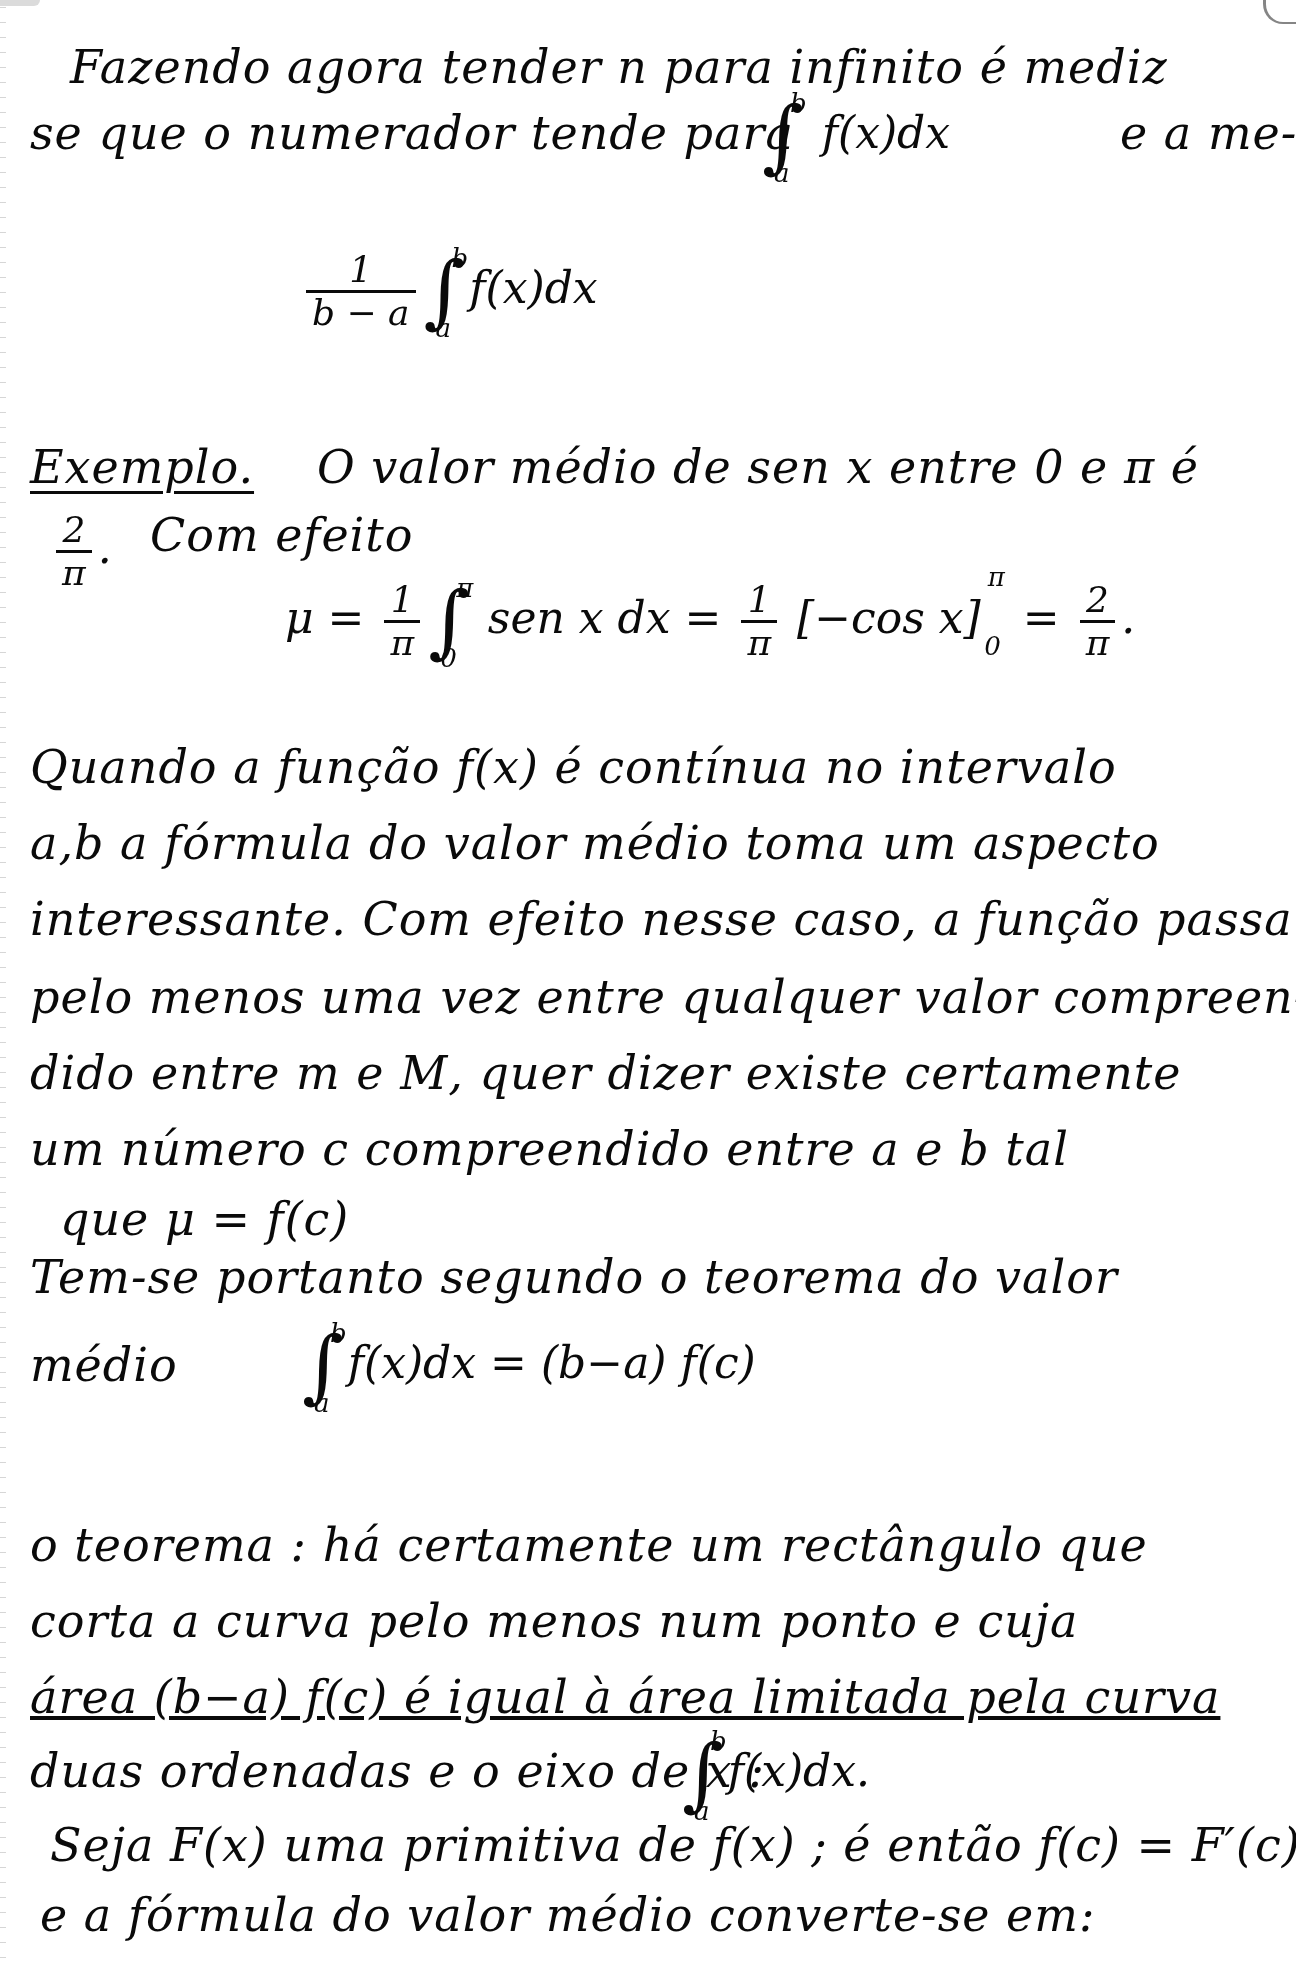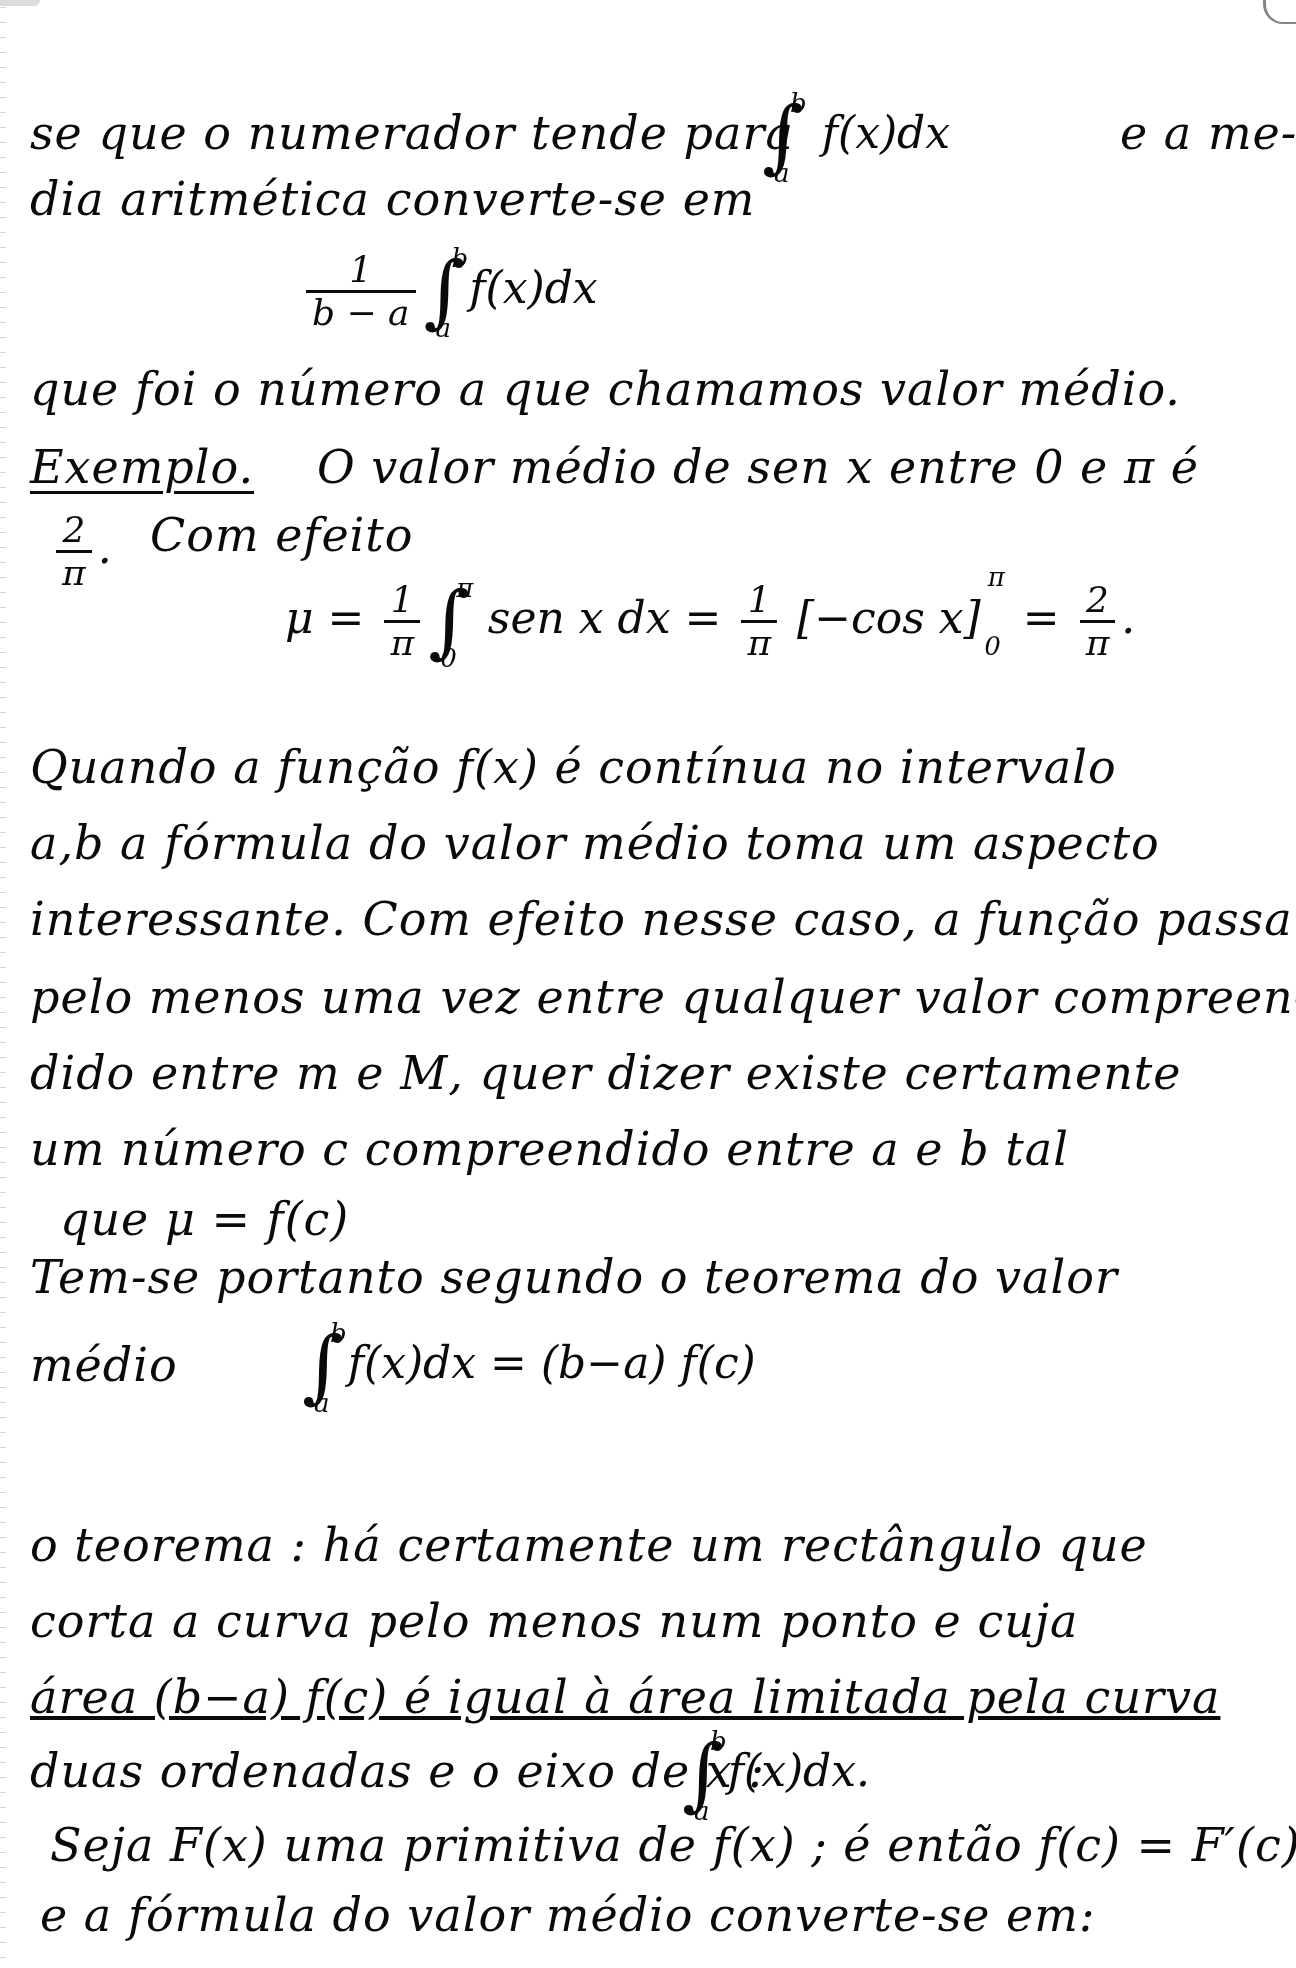--- a/index.html
+++ b/index.html
@@ -48,38 +48,37 @@
   .bracket .lo { position: absolute; right: -20px; bottom: -18px; font-size: 26px; }
 </style>
 </head>
 <body>
 
 <div class="page">
   <div class="edge-left"></div>
   <div class="corner-tl"></div>
   <div class="corner-tr"></div>
 
+  <div class="line" style="top:40px; left:70px;">Fazendo agora tender n para infinito é mediz</div>
 
   <div class="line" style="top:106px; left:30px;">se que o numerador tende para</div>
   <div class="math" style="top:96px; left:760px;">
     <span class="int">∫<span class="up">b</span><span class="lo">a</span></span>
     <span>f(x)dx</span>
   </div>
   <div class="line" style="top:106px; left:1120px;">e a me-</div>
 
-  <div class="line" style="top:172px; left:30px;">dia aritmética converte-se em</div>
 
   <div class="math" style="top:250px; left:300px;">
     <span class="frac">
       <span class="num">1</span>
       <span class="den">b − a</span>
     </span><span class="int">∫<span class="up">b</span><span class="lo">a</span></span><span>f(x)dx</span>
   </div>
 
-  <div class="line" style="top:362px; left:30px;">que foi o número a que chamamos valor médio.</div>
 
   <div class="line underline" style="top:440px; left:30px;">Exemplo.</div>
   <div class="line" style="top:440px; left:317px;">O valor médio de sen x entre 0 e π é</div>
 
   <div class="math" style="top:510px; left:50px;">
     <span class="frac"><span class="num">2</span><span class="den">π</span></span>.
   </div>
   <div class="line" style="top:508px; left:150px;">Com efeito</div>
 
   <div class="math" style="top:580px; left:285px;">

